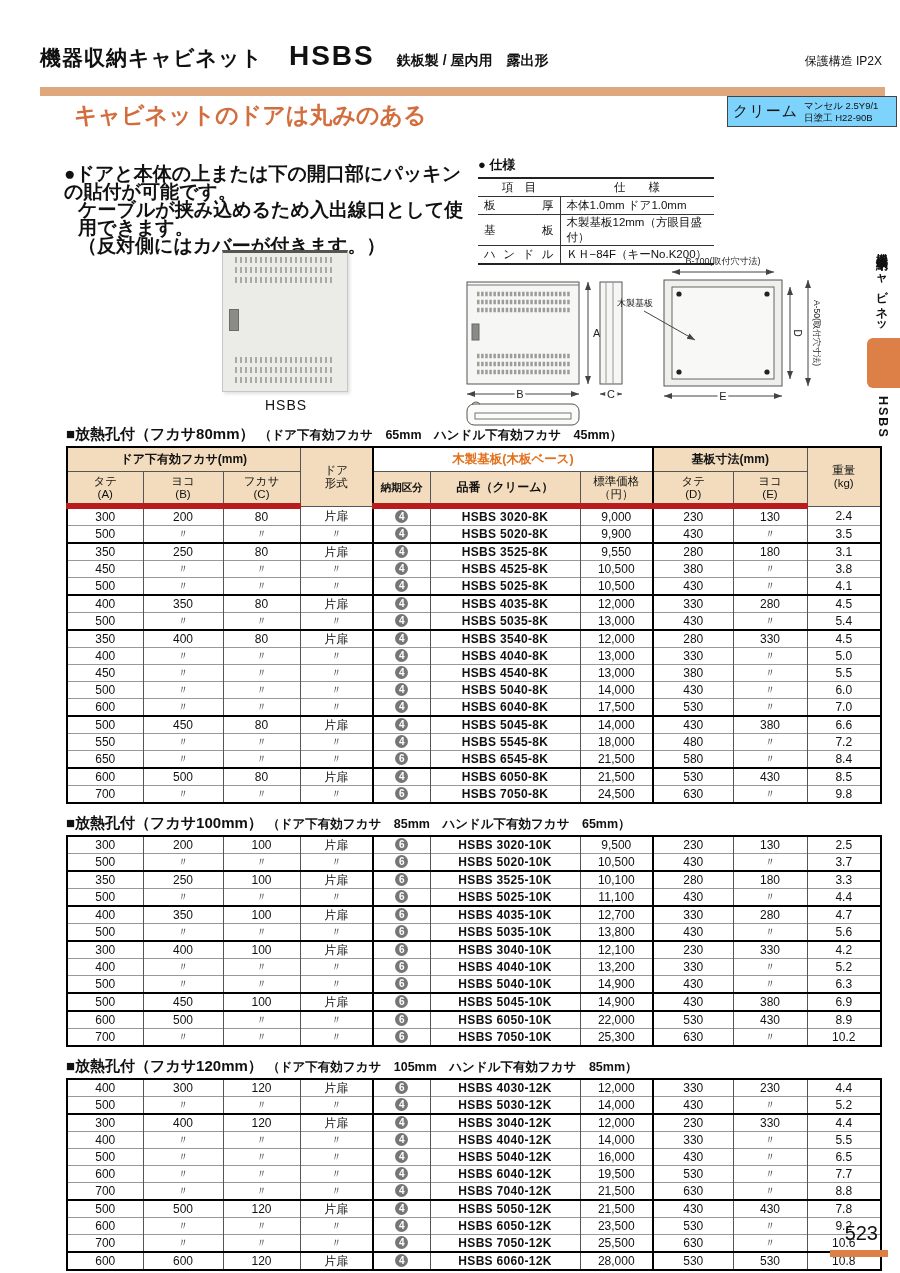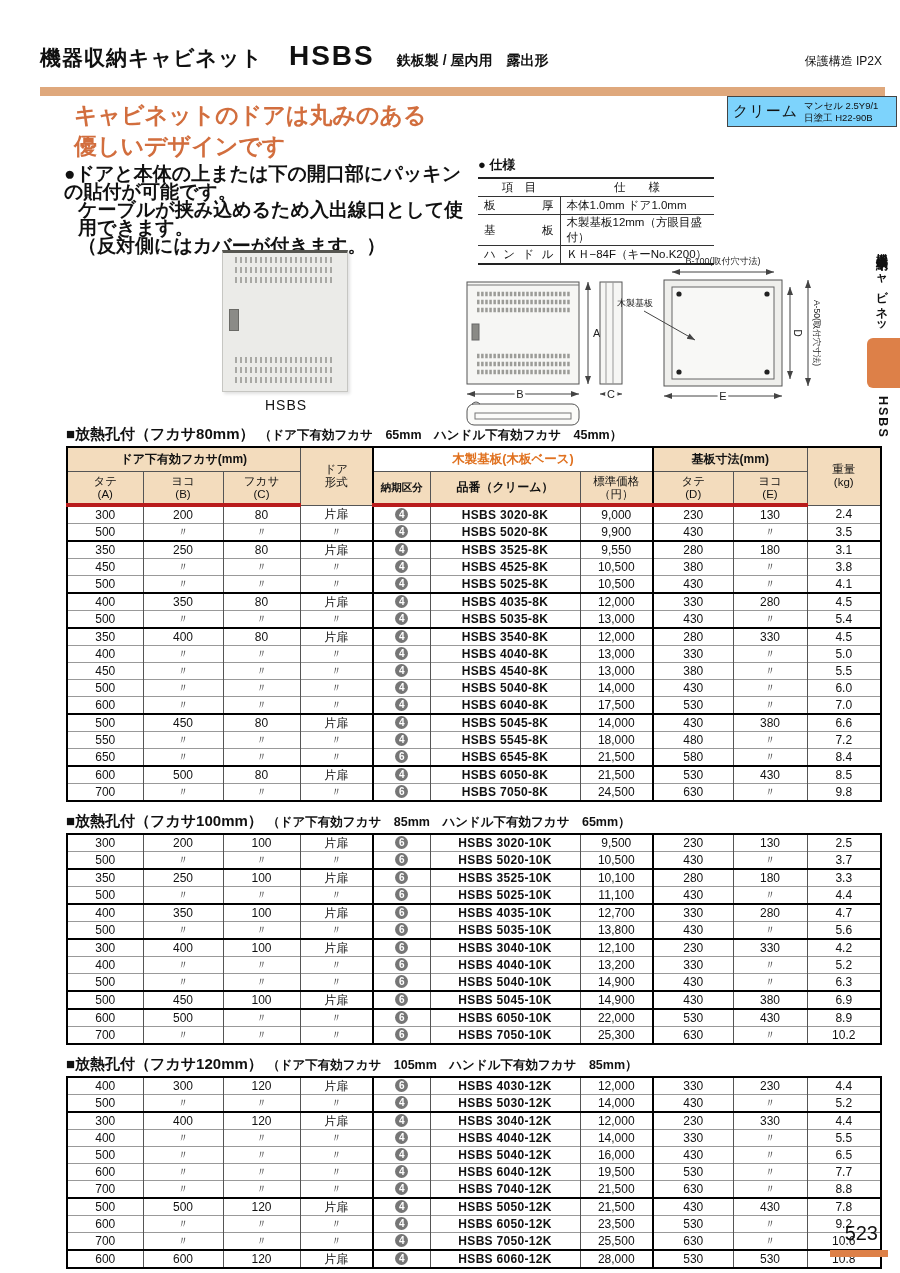--- a/index.html
+++ b/index.html
@@ -53,21 +53,21 @@
   .tables{position:absolute;left:66px;top:425px;width:816px;}
   .sec-title{margin:0 0 2px 0;}
   .sec-title .tb{font-size:15px;font-weight:bold;}
   .sec-title .tn{font-size:12.5px;font-weight:bold;}
   table.grid{border-collapse:collapse;table-layout:fixed;width:816px;border:2px solid #000;margin-bottom:10px;}
   table.grid th,table.grid td{border-left:1px solid #555;padding:0;font-size:12px;text-align:center;vertical-align:middle;}
   table.grid th{background:#f3dcbd;font-weight:bold;border-bottom:1px solid #555;}
   table.grid th.wood{background:#fff;color:#e0711f;font-size:12.5px;}
   table.grid th.bl2,table.grid td.bl2{border-left:2px solid #000;}
   table.grid thead tr:first-child th{height:23px;}
-  table.grid thead tr:last-child th{height:31px;border-bottom:4px solid #b91c1c;}
+  table.grid thead tr:last-child th{height:31px;border-bottom:6px solid #b91c1c;}
   table.grid th .l2{font-size:11.5px;line-height:13px;font-weight:normal;}
   table.grid th.small{font-size:10.5px;}
   table.grid td{height:16px;border-top:1px solid #999;line-height:16px;}
   table.grid tr.gs td{border-top:2px solid #000;}
   table.grid tbody tr:first-child td{border-top:none;}
   td.part{font-weight:bold;letter-spacing:.3px;}
   td.price{text-align:right;padding-right:13px;}
   td.ditto{font-size:10px;color:#555;}
   .cnum{display:inline-block;width:13px;height:13px;border-radius:50%;background:#767676;color:#fff;font-size:10px;font-weight:bold;line-height:13px;text-align:center;vertical-align:1px;}
   .pcode{text-align:right;font-size:11px;padding-right:4px;margin-top:-6px;}
@@ -85,21 +85,20 @@
   <div class="hdr">
     <span class="hdr-cat">機器収納キャビネット</span>
     <span class="hdr-model">HSBS</span>
     <span class="hdr-sub">鉄板製 / 屋内用　露出形</span>
     <span class="hdr-prot">保護構造  IP2X</span>
   </div>
   <div class="band"></div>
 
   <div class="title">
     <div>キャビネットのドアは丸みのある</div>
-    <div>優しいデザインです</div>
   </div>
   <div class="chip">
     <span class="chip-name">クリーム</span>
     <span class="chip-codes">
       <div>マンセル 2.5Y9/1</div>
       <div>日塗工 H22-90B</div>
     </span>
   </div>
   <div class="bullets">
     <div>●ドアと本体の上または下の開口部にパッキンの貼付が可能です。</div>

